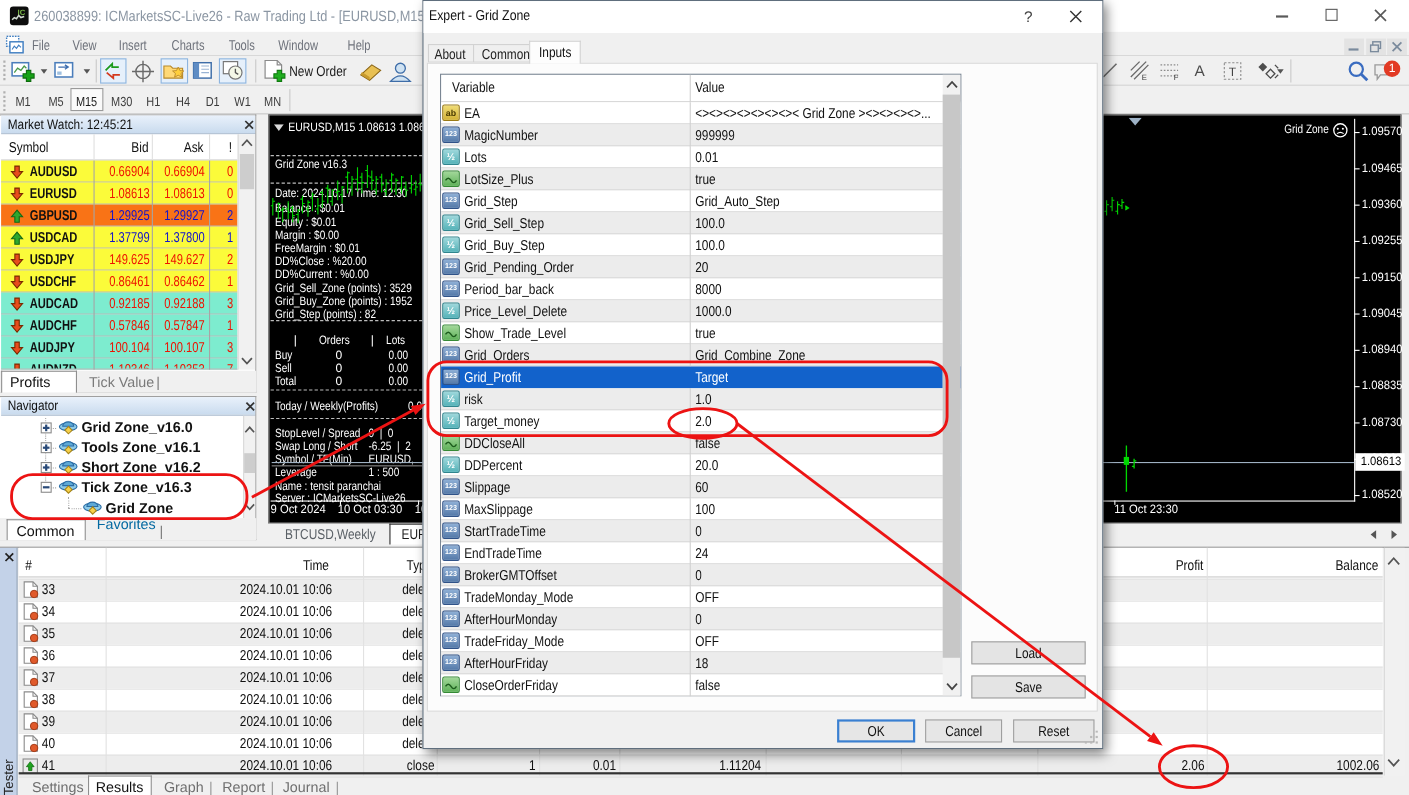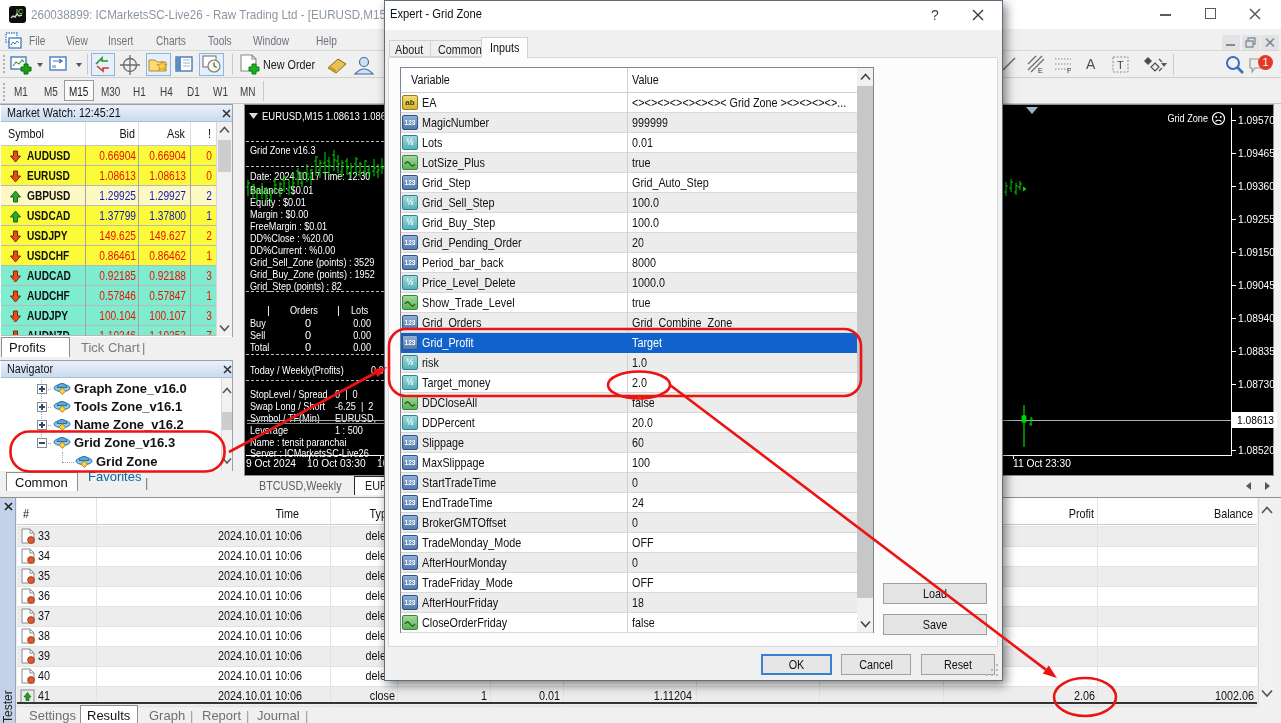--- a/index.html
+++ b/index.html
@@ -347,21 +347,21 @@
 </div>
 <div class="abs" style="left:1px;top:166px;width:215px;height:20px;background:#fbfb3a;border-bottom:1px solid #b9b9b9;overflow:hidden;">
 <svg style="position:absolute;left:8px;top:4px;" width="13" height="13">
         <path d="M4.5 1 h4 v5 h3 L6.5 12 L1.5 6 h3 z" fill="#e84d1c" stroke="#7a2a00" stroke-width="1"></path>
       </svg>
 <div class="abs t13 s78" style="left:26px;top:1px;color:#111;font-weight:bold;">EURUSD</div>
 <div class="abs t13 right r78" style="left:75px;top:1px;width:60px;color:#ee1100;">1.08613</div>
 <div class="abs t13 right r78" style="left:125px;top:1px;width:60px;color:#ee1100;">1.08613</div>
 <div class="abs t13 right r78" style="left:182px;top:1px;width:29px;color:#ee1100;">0</div>
 </div>
-<div class="abs" style="left:1px;top:186px;width:215px;height:20px;background:#fef9c3;border-bottom:1px solid #b9b9b9;overflow:hidden;">
+<div class="abs" style="left:1px;top:186px;width:215px;height:20px;background:#f97316;border-bottom:1px solid #b9b9b9;overflow:hidden;">
 <svg style="position:absolute;left:8px;top:4px;" width="13" height="13">
         <path d="M4.5 12 h4 v-5 h3 L6.5 1 L1.5 7 h3 z" fill="#2ea72e" stroke="#156715" stroke-width="1"></path>
       </svg>
 <div class="abs t13 s78" style="left:26px;top:1px;color:#111;font-weight:bold;">GBPUSD</div>
 <div class="abs t13 right r78" style="left:75px;top:1px;width:60px;color:#1112cd;">1.29925</div>
 <div class="abs t13 right r78" style="left:125px;top:1px;width:60px;color:#1112cd;">1.29927</div>
 <div class="abs t13 right r78" style="left:182px;top:1px;width:29px;color:#1112cd;">2</div>
 </div>
 <div class="abs" style="left:1px;top:206px;width:215px;height:20px;background:#fbfb3a;border-bottom:1px solid #b9b9b9;overflow:hidden;">
 <svg style="position:absolute;left:8px;top:4px;" width="13" height="13">
@@ -430,69 +430,69 @@
 <svg class="abs" style="left:219px;top:126px;" width="11" height="8">
       <path d="M1 6.5 L5.5 1.5 L10 6.5" stroke="#555" stroke-width="1.6" fill="none"></path>
     </svg>
 <svg class="abs" style="left:219px;top:324px;" width="11" height="8">
       <path d="M1 1.5 L5.5 6.5 L10 1.5" stroke="#555" stroke-width="1.6" fill="none"></path>
     </svg>
 <div class="abs" style="left:218px;top:140px;width:13px;height:32px;background:#cdcdcd;"></div>
 <div class="abs" style="left:0;top:337px;width:233px;height:20px;background:#f0f0f0;"></div>
 <div class="abs" style="left:1px;top:337px;width:69px;height:20px;background:#fff;border:1px solid #8f8f8f;border-bottom:none;"></div>
 <div class="abs t13" style="left:9px;top:339px;color:#111;">Profits</div>
-<div class="abs t13" style="left:81px;top:339px;color:#7a7a7a;">Tick Chart</div>
+<div class="abs t13" style="left:81px;top:339px;color:#7a7a7a;">Tick Value</div>
 <div class="abs t13" style="left:142px;top:339px;color:#7a7a7a;">|</div>
 
 <div class="abs" style="left:0;top:360px;width:233px;height:131px;background:#fff;border:1px solid #9f9f9f;border-left:none;"></div>
 <div class="abs" style="left:1px;top:361px;width:231px;height:17px;background:linear-gradient(#e9f1fb,#c9dbee);border-bottom:1px solid #aebfd2;"></div>
 <div class="abs t12 s86" style="left:7px;top:361px;color:#111;font-size:12.5px;">Navigator</div>
 <svg class="abs" style="left:222px;top:364px;" width="11" height="11">
       <path d="M2 2 L9 9 M9 2 L2 9" stroke="#333" stroke-width="1.6"></path>
     </svg>
 <div class="abs" style="left:41px;top:380px;width:1px;height:63px;border-left:1px dotted #a9a9a9;"></div>
 <div class="abs" style="left:41px;top:389px;width:10px;height:1px;border-top:1px dotted #a9a9a9;"></div>
 <div class="abs" style="left:37px;top:384px;width:10px;height:10px;background:#fff;border:1px solid #8a8a8a;"></div>
 <div class="abs" style="left:39px;top:388px;width:6px;height:2px;background:#2a4a78;"></div>
 <div class="abs" style="left:41px;top:386px;width:2px;height:6px;background:#2a4a78;"></div>
 <svg class="abs" style="left:52px;top:380px;" width="19" height="18">
 <ellipse cx="10" cy="8" rx="8" ry="3.6" fill="#8ecbe9" stroke="#2b6da5" stroke-width="1"></ellipse>
 <path d="M5 7.5 a5 4 0 0 1 10 0 z" fill="#5ea9d6" stroke="#2b6da5" stroke-width="1"></path>
 <path d="M7 11 l3.2 3.4 3.4-3.2 -3.3-3.4 z" fill="#f7d14a" stroke="#a8861a" stroke-width="1"></path>
 </svg>
-<div class="abs t13" style="left:74px;top:380px;color:#111;font-weight:bold;">Graph Zone_v16.0</div>
+<div class="abs t13" style="left:74px;top:380px;color:#111;font-weight:bold;">Grid Zone_v16.0</div>
 <div class="abs" style="left:41px;top:407px;width:10px;height:1px;border-top:1px dotted #a9a9a9;"></div>
 <div class="abs" style="left:37px;top:402px;width:10px;height:10px;background:#fff;border:1px solid #8a8a8a;"></div>
 <div class="abs" style="left:39px;top:406px;width:6px;height:2px;background:#2a4a78;"></div>
 <div class="abs" style="left:41px;top:404px;width:2px;height:6px;background:#2a4a78;"></div>
 <svg class="abs" style="left:52px;top:398px;" width="19" height="18">
 <ellipse cx="10" cy="8" rx="8" ry="3.6" fill="#8ecbe9" stroke="#2b6da5" stroke-width="1"></ellipse>
 <path d="M5 7.5 a5 4 0 0 1 10 0 z" fill="#5ea9d6" stroke="#2b6da5" stroke-width="1"></path>
 <path d="M7 11 l3.2 3.4 3.4-3.2 -3.3-3.4 z" fill="#f7d14a" stroke="#a8861a" stroke-width="1"></path>
 </svg>
 <div class="abs t13" style="left:74px;top:398px;color:#111;font-weight:bold;">Tools Zone_v16.1</div>
 <div class="abs" style="left:41px;top:425px;width:10px;height:1px;border-top:1px dotted #a9a9a9;"></div>
 <div class="abs" style="left:37px;top:420px;width:10px;height:10px;background:#fff;border:1px solid #8a8a8a;"></div>
 <div class="abs" style="left:39px;top:424px;width:6px;height:2px;background:#2a4a78;"></div>
 <div class="abs" style="left:41px;top:422px;width:2px;height:6px;background:#2a4a78;"></div>
 <svg class="abs" style="left:52px;top:416px;" width="19" height="18">
 <ellipse cx="10" cy="8" rx="8" ry="3.6" fill="#8ecbe9" stroke="#2b6da5" stroke-width="1"></ellipse>
 <path d="M5 7.5 a5 4 0 0 1 10 0 z" fill="#5ea9d6" stroke="#2b6da5" stroke-width="1"></path>
 <path d="M7 11 l3.2 3.4 3.4-3.2 -3.3-3.4 z" fill="#f7d14a" stroke="#a8861a" stroke-width="1"></path>
 </svg>
-<div class="abs t13" style="left:74px;top:416px;color:#111;font-weight:bold;">Name Zone_v16.2</div>
+<div class="abs t13" style="left:74px;top:416px;color:#111;font-weight:bold;">Short Zone_v16.2</div>
 <div class="abs" style="left:41px;top:443px;width:10px;height:1px;border-top:1px dotted #a9a9a9;"></div>
 <div class="abs" style="left:37px;top:438px;width:10px;height:10px;background:#fff;border:1px solid #8a8a8a;"></div>
 <div class="abs" style="left:39px;top:442px;width:6px;height:2px;background:#2a4a78;"></div>
 <svg class="abs" style="left:52px;top:434px;" width="19" height="18">
 <ellipse cx="10" cy="8" rx="8" ry="3.6" fill="#8ecbe9" stroke="#2b6da5" stroke-width="1"></ellipse>
 <path d="M5 7.5 a5 4 0 0 1 10 0 z" fill="#5ea9d6" stroke="#2b6da5" stroke-width="1"></path>
 <path d="M7 11 l3.2 3.4 3.4-3.2 -3.3-3.4 z" fill="#f7d14a" stroke="#a8861a" stroke-width="1"></path>
 </svg>
-<div class="abs t13" style="left:74px;top:434px;color:#111;font-weight:bold;">Grid Zone_v16.3</div>
+<div class="abs t13" style="left:74px;top:434px;color:#111;font-weight:bold;">Tick Zone_v16.3</div>
 <div class="abs" style="left:62px;top:452px;width:1px;height:10px;border-left:1px dotted #a9a9a9;"></div>
 <div class="abs" style="left:62px;top:462px;width:12px;height:1px;border-top:1px dotted #a9a9a9;"></div>
 <svg class="abs" style="left:74px;top:453px;" width="19" height="18">
 <ellipse cx="10" cy="8" rx="8" ry="3.6" fill="#8ecbe9" stroke="#2b6da5" stroke-width="1"></ellipse>
 <path d="M5 7.5 a5 4 0 0 1 10 0 z" fill="#5ea9d6" stroke="#2b6da5" stroke-width="1"></path>
 <path d="M7 11 l3.2 3.4 3.4-3.2 -3.3-3.4 z" fill="#f7d14a" stroke="#a8861a" stroke-width="1"></path>
 </svg>
 <div class="abs t13" style="left:96px;top:453px;color:#111;font-weight:bold;">Grid Zone</div>
 <div class="abs" style="left:221px;top:378px;width:11px;height:93px;background:#f1f1f1;border-left:1px solid #d9d9d9;"></div>
 <svg class="abs" style="left:222px;top:387px;" width="10" height="8">

